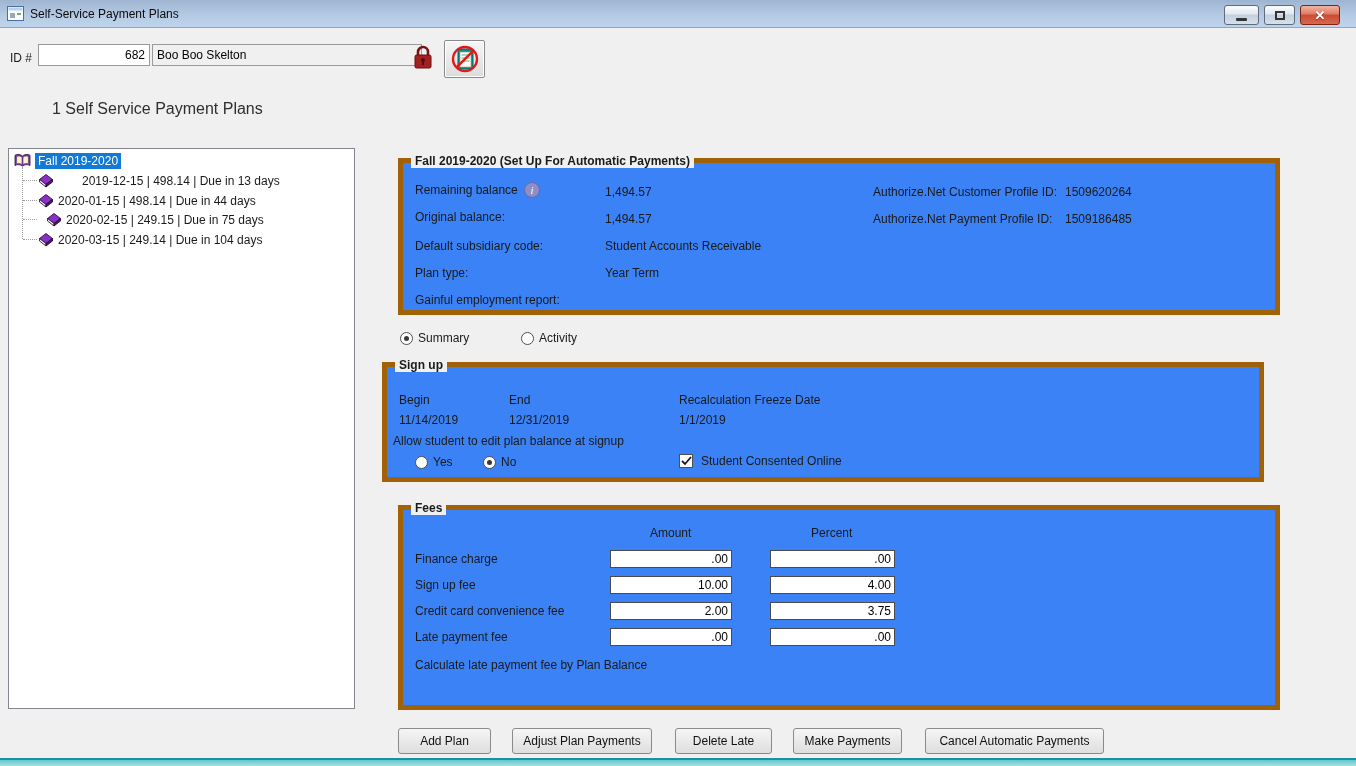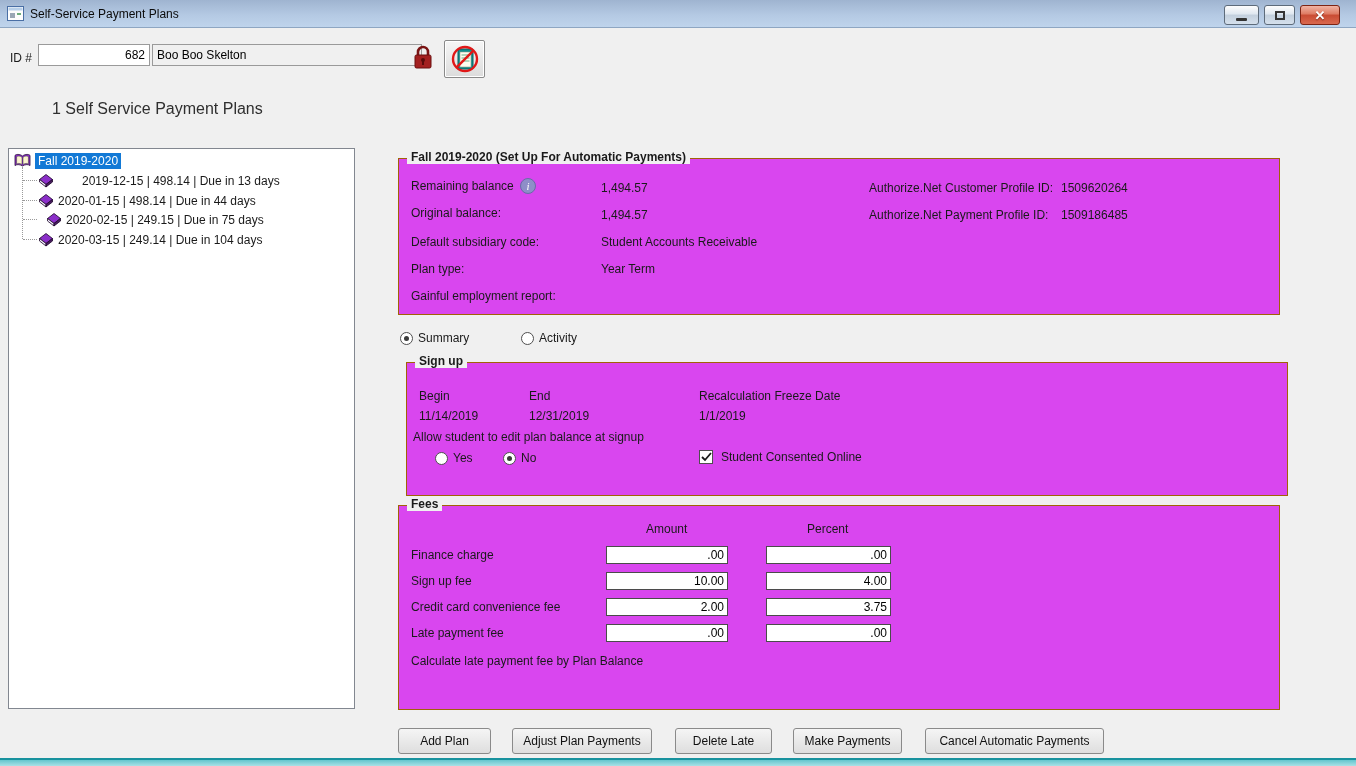--- a/index.html
+++ b/index.html
@@ -49,21 +49,21 @@
           background:#fff; border:1px solid #828790; }
   .tree-row { position:absolute; display:flex; align-items:center; height:19px; white-space:nowrap; cursor:default; }
   .tree-row svg { flex:0 0 auto; }
   .tree-label { margin-left:4px; }
   .tree-label.selected { background:#1279d6; color:#fff; padding:1px 3px; }
   .vline { position:absolute; left:13px; top:18px; height:72px; width:0;
            border-left:1px dotted #9a9a9a; }
   .hstub { position:absolute; left:14px; width:14px; height:0; border-top:1px dotted #9a9a9a; }
 
   
-  .groupbox { position:absolute; border:1px solid #a16207; background:#d946ef; }
+  .groupbox { position:absolute; border:5px solid #a16207; background:#3b82f6; }
   .gb-title { position:absolute; top:-9px; left:8px; background:#f0f0f0; padding:0 4px;
               font-weight:bold; white-space:nowrap; }
   .fld { position:absolute; white-space:nowrap; }
   .val { position:absolute; white-space:nowrap; }
 
   .info-icon { display:inline-block; vertical-align:-4px; margin-left:6px; cursor:pointer; }
 
   
   .radio-row { position:absolute; display:flex; align-items:center; cursor:pointer; }
   .radio { width:13px; height:13px; border:1px solid #4f4f4f; border-radius:50%;
@@ -213,21 +213,21 @@
 
   <div class="radio-row" style="left:400px; top:331px;">
     <span class="radio selected"></span>
     <span>Summary</span>
   </div>
   <div class="radio-row" style="left:485px; top:331px;padding-left:36px;">
     <span class="radio"></span>
     <span>Activity</span>
   </div>
 
-  <div class="groupbox" style="left:406px; top:362px; width:882px; height:134px;">
+  <div class="groupbox" style="left:382px; top:362px; width:882px; height:120px;">
     <span class="gb-title">Sign up</span>
     <span class="fld" style="left:12px; top:26px;">Begin</span>
     <span class="fld" style="left:122px; top:26px;">End</span>
     <span class="fld" style="left:292px; top:26px;">Recalculation Freeze Date</span>
     <span class="val" style="left:12px; top:46px;">11/14/2019</span>
     <span class="val" style="left:122px; top:46px;">12/31/2019</span>
     <span class="val" style="left:292px; top:46px;">1/1/2019</span>
     <span class="fld" style="left:6px; top:67px;">Allow student to edit plan balance at signup</span>
     <div class="radio-row" style="left:28px; top:88px;">
       <span class="radio"></span>

